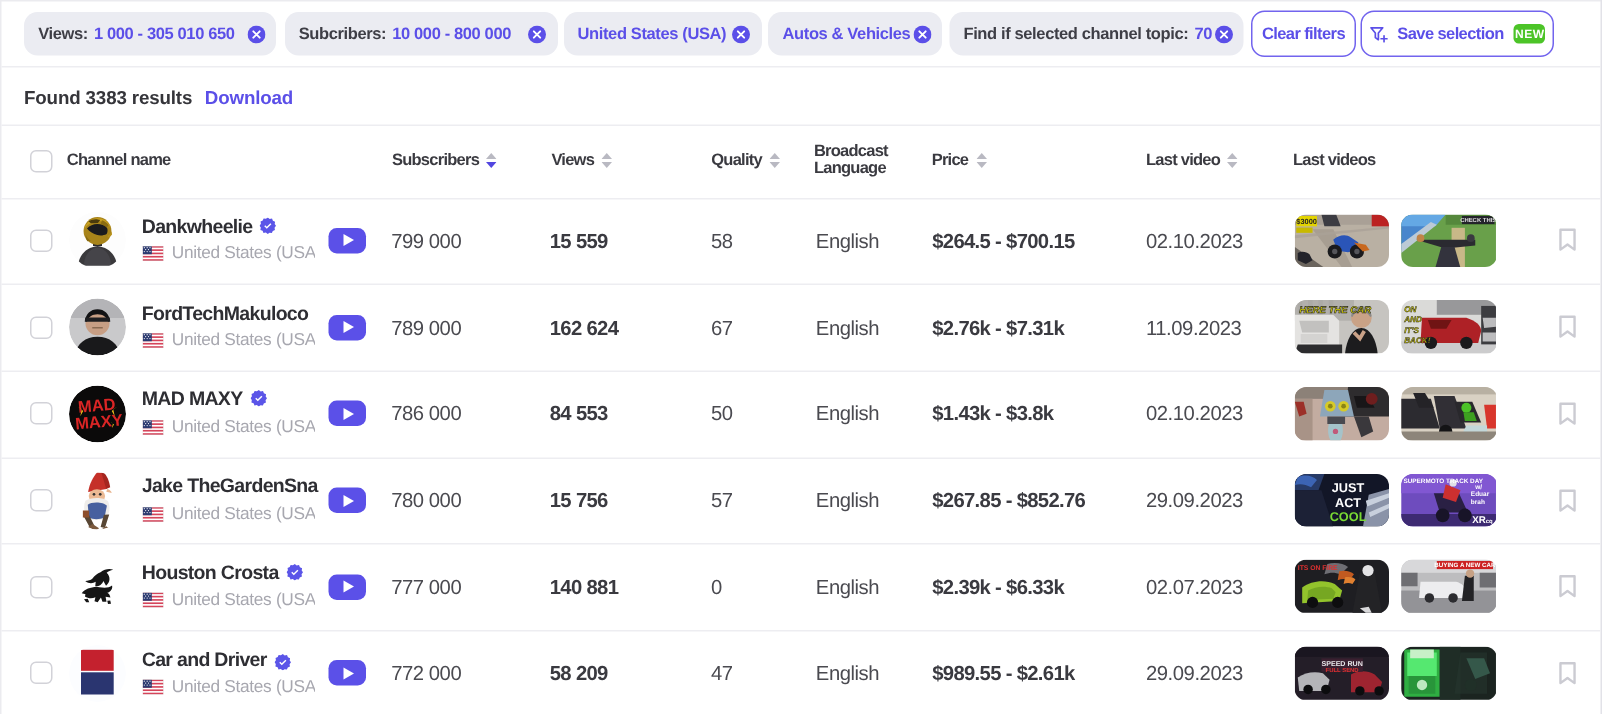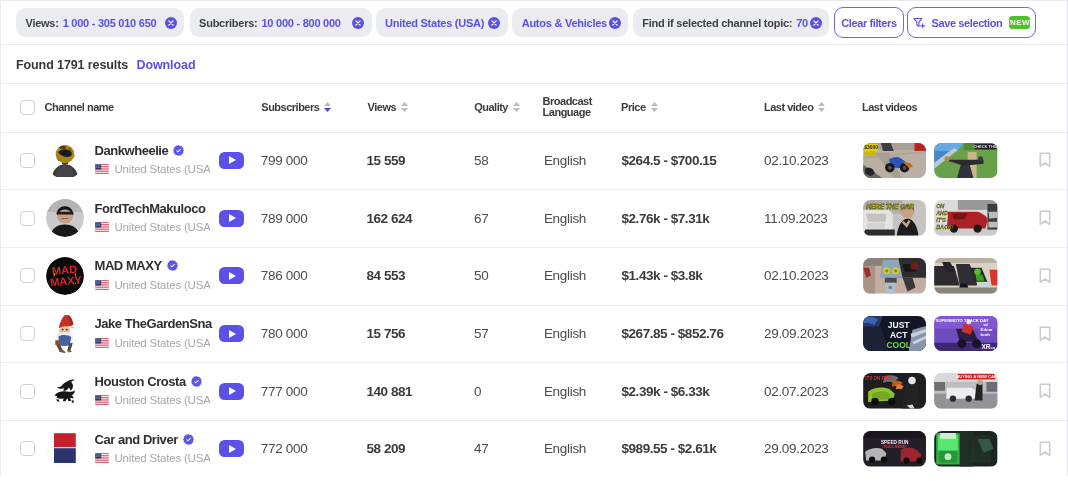--- a/index.html
+++ b/index.html
@@ -79,21 +79,21 @@
       <svg width="13.5" height="13.5" viewBox="0 0 24 24" fill="none" stroke="#5b4fe8" stroke-width="2" stroke-linejoin="round" stroke-linecap="round">
         <path d="M3.5 4.5h14l-5.2 6.2v8l-3.6-2.6v-5.4z"></path>
         <path d="M15.5 17.5h7M19 14v7"></path>
       </svg>
       <span style="margin-left:6px">Save selection</span>
       <span class="new">NEW</span>
     </div>
 <div class="btn" style="left:833.7px;width:70.6px">Clear filters</div>
 <div class="hr" style="top:44px"></div>
 <div class="cell" style="left:16px;top:46px;height:38px">
-      <span style="font-size:12.5px;font-weight:bold;color:#35353a;letter-spacing:-0.1px">Found 1791 results</span>
+      <span style="font-size:12.5px;font-weight:bold;color:#35353a;letter-spacing:-0.1px">Found 3383 results</span>
     </div>
 <div class="cell" style="left:136.5px;top:46px;height:38px">
       <span style="font-size:12.5px;font-weight:bold;color:#5b4fe8;letter-spacing:-0.1px">Download</span>
     </div>
 <div class="hr" style="top:83px"></div>
 <div class="cb" style="top:99.8px"></div>
 <div class="cell hdr" style="left:44.5px;top:83px;height:48.5px">Channel name</div>
 <div class="cell hdr" style="left:261.3px;top:83px;height:48.5px">Subscribers<svg class="sort" width="7" height="10" viewBox="0 0 7 10">
         <path fill="#b9b9c2" d="M0 4 3.5 0 7 4z"></path>
         <path fill="#5246e0" d="M0 6 3.5 10 7 6z"></path>
@@ -534,21 +534,21 @@
 <div class="bm" style="top:383.2px"><svg width="14" height="16" viewBox="0 0 14 16" fill="none" stroke="#cbcbd2" stroke-width="1.6" stroke-linejoin="round">
         <path d="M2.3 1.2 H11.7 V14.4 L7 11 L2.3 14.4 Z"></path>
       </svg></div>
 <div class="hr" style="top:420.0px"></div>
 <div class="cb" style="top:441.4px"></div>
 <div class="av" style="top:429.9px"><svg width="38" height="38" viewBox="0 0 38 38">
         <circle cx="19" cy="19" r="19" fill="#fcfdff"></circle>
 <rect x="8" y="3.2" width="21.8" height="14" fill="#c4212e"></rect>
 <rect x="8" y="18.2" width="21.8" height="14.8" fill="#2a3570"></rect>
 </svg></div>
-<div style="position:absolute;left:94.5px;top:431.6px;width:122px;height:15px;overflow:hidden;display:flex;align-items:center;white-space:nowrap" class="name">Car and Driver<svg class="vb" width="11" height="11" viewBox="0 0 24 24">
+<div style="position:absolute;left:94.5px;top:431.6px;width:122px;height:15px;overflow:hidden;display:flex;align-items:flex-end;white-space:nowrap" class="name">Car and Driver<svg class="vb" width="11" height="11" viewBox="0 0 24 24">
         <path fill="#5b55e8" d="M12 0l2.8 2.1 3.4-.6 1.3 3.2 3.2 1.3-.6 3.4L24 12l-2.1 2.8.6 3.4-3.2 1.3-1.3 3.2-3.4-.6L12 24l-2.8-2.1-3.4.6-1.3-3.2-3.2-1.3.6-3.4L0 12l2.1-2.8-.6-3.4 3.2-1.3 1.3-3.2 3.4.6z"></path>
         <path fill="#fff" d="M10.6 16.4l-3.7-3.7 1.5-1.5 2.2 2.2 5.2-5.2 1.5 1.5z"></path>
       </svg></div>
 <div style="position:absolute;left:94.5px;top:450.9px;width:115px;height:14px;overflow:hidden;display:flex;align-items:center;white-space:nowrap" class="sub"><svg class="flag" width="14" height="10" viewBox="0 0 14 10">
         <rect width="14" height="10" fill="#fff"></rect>
         <g fill="#d5445a">
           <rect y="0" width="14" height="1.1"></rect>
           <rect y="2.2" width="14" height="1.1"></rect>
           <rect y="4.4" width="14" height="1.1"></rect>
           <rect y="6.6" width="14" height="1.1"></rect>

